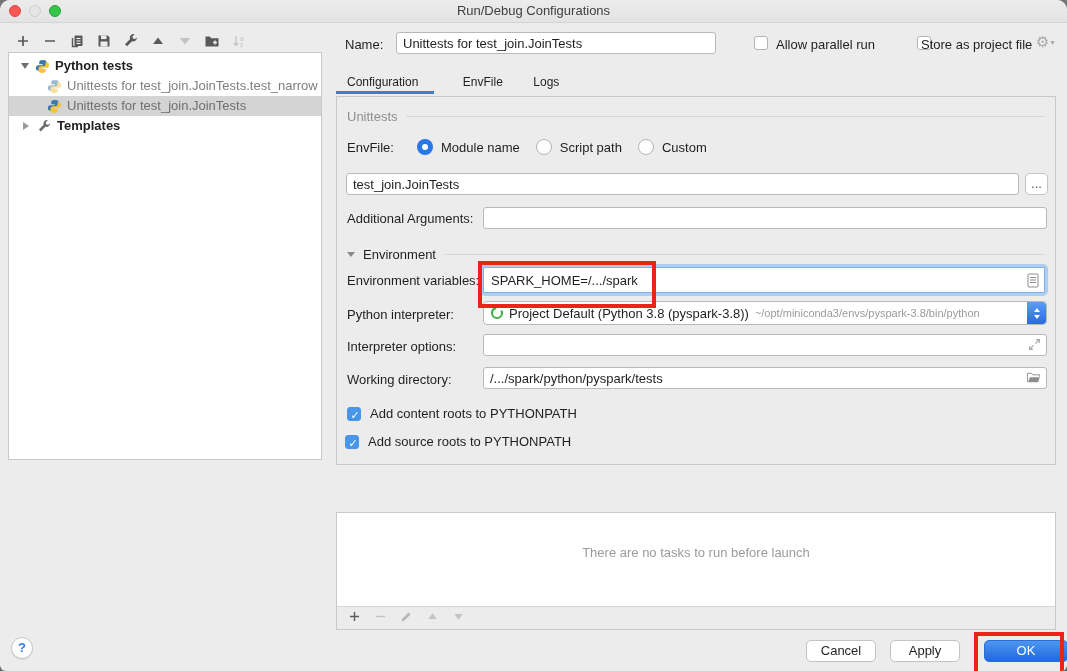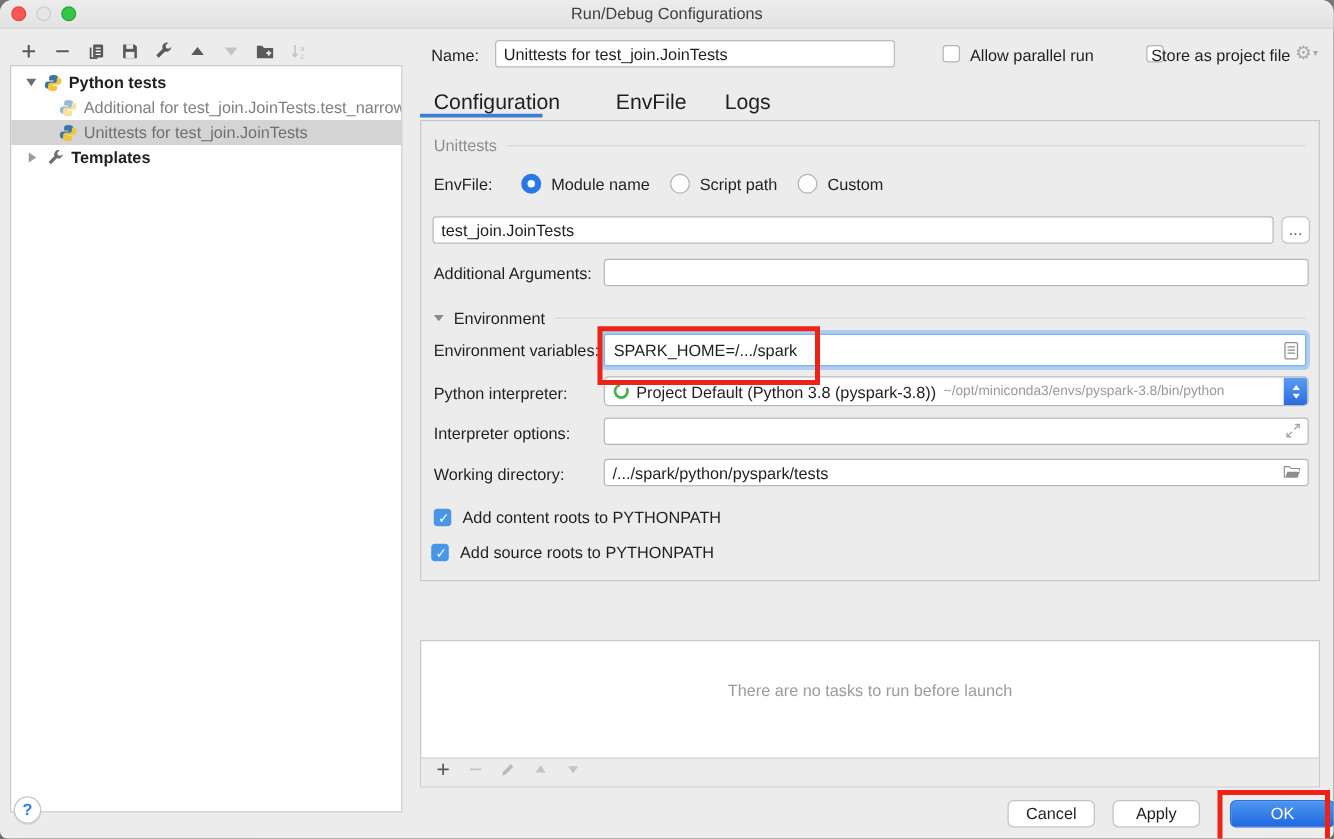--- a/index.html
+++ b/index.html
@@ -8,30 +8,30 @@
   .lbl{font-size:13px;color:#1f1f1f;white-space:nowrap;}
   .dim{color:#8e8e8e;}
   
   #titlebar{position:absolute;left:0;top:0;right:0;height:22px;background:linear-gradient(#ececec,#e3e3e3);border-bottom:1px solid #d4d4d4;}
   #title{position:absolute;left:0;right:0;top:0;height:22px;line-height:22px;text-align:center;font-size:13px;color:#404040;}
   .light{position:absolute;top:5px;width:12px;height:12px;border-radius:50%;box-sizing:border-box;}
   
   #side-toolbar{position:absolute;left:14px;top:31px;display:flex;align-items:center;gap:10px;height:20px;}
   .tbtn{width:17px;height:17px;display:flex;align-items:center;justify-content:center;}
   
-  #tree{position:absolute;left:8px;top:52px;width:314px;height:598px;background:#fff;border:1px solid #c9c9c9;box-sizing:border-box;overflow:hidden;}
+  #tree{position:absolute;left:8px;top:52px;width:314px;height:408px;background:#fff;border:1px solid #c9c9c9;box-sizing:border-box;overflow:hidden;}
   .trow{position:relative;height:20px;line-height:20px;font-size:13px;white-space:nowrap;overflow:hidden;display:flex;align-items:center;}
   .trow .twisty-down{width:0;height:0;border-left:4.5px solid transparent;border-right:4.5px solid transparent;border-top:6px solid #6e6e6e;margin:0 6px 0 12px;}
   .trow .twisty-right{width:0;height:0;border-top:4.5px solid transparent;border-bottom:4.5px solid transparent;border-left:6px solid #9a9a9a;margin:0 8px 0 14px;}
   .ticon{width:15px;height:15px;margin-right:5px;flex:0 0 auto;}
   .sel-row{background:#d4d4d4;}
   
   .field{position:absolute;box-sizing:border-box;height:22px;background:#fff;border:1px solid #b9b9b9;border-radius:3px;font:13px "Liberation Sans","DejaVu Sans",sans-serif;color:#1f1f1f;padding:0 6px;outline:none;}
   
-  .tab{display:inline-block;font-size:17px;color:#1f1f1f;margin-right:40px;}
+  .tab{display:inline-block;font-size:12px;color:#1f1f1f;margin-right:40px;}
   #tab-underline{position:absolute;left:336px;top:91px;width:98px;height:3px;background:#3d7dcb;}
   
   #config-box{position:absolute;left:336px;top:96px;width:720px;height:369px;border:1px solid #c9c9c9;box-sizing:border-box;}
   .sep{display:flex;align-items:center;gap:8px;}
   .sep .line{flex:1;height:1px;background:#d8d8d8;}
   .tri-down{width:0;height:0;border-left:4.5px solid transparent;border-right:4.5px solid transparent;border-top:5.5px solid #8a8a8a;}
   
   .radio{width:16px;height:16px;border-radius:50%;background:#fff;border:1px solid #b4b4b4;box-sizing:border-box;display:inline-block;position:relative;flex:0 0 auto;}
   .radio.sel{background:#2878e8;border:none;}
   .radio.sel::after{content:"";position:absolute;left:5px;top:5px;width:6px;height:6px;border-radius:50%;background:#fff;}
@@ -137,21 +137,21 @@
           <path fill="#3a76a8" d="M7 1C5 1 4 1.8 4 3v2h3.2v.8H3c-1.3 0-2.2 1-2.2 2.7S1.7 11 3 11h1.2V9.2c0-1.1.9-2 2-2h2.6c1.1 0 2-.9 2-2V3c0-1.2-1-2-3.8-2z"></path>
           <path fill="#f3c43d" d="M7 13c2 0 3-.8 3-2V9H6.8v-.8H11c1.3 0 2.2-1 2.2-2.7S12.3 3 11 3H9.8v1.8c0 1.1-.9 2-2 2H5.2c-1.1 0-2 .9-2 2V11c0 1.2 1 2 3.8 2z"></path>
         </svg>
       <span class="lbl" style="font-weight:bold;">Python tests</span>
     </div>
     <div class="trow">
       <svg class="ticon" style="margin-left:38px;opacity:.5;" viewBox="0 0 14 14">
           <path fill="#3a76a8" d="M7 1C5 1 4 1.8 4 3v2h3.2v.8H3c-1.3 0-2.2 1-2.2 2.7S1.7 11 3 11h1.2V9.2c0-1.1.9-2 2-2h2.6c1.1 0 2-.9 2-2V3c0-1.2-1-2-3.8-2z"></path>
           <path fill="#f3c43d" d="M7 13c2 0 3-.8 3-2V9H6.8v-.8H11c1.3 0 2.2-1 2.2-2.7S12.3 3 11 3H9.8v1.8c0 1.1-.9 2-2 2H5.2c-1.1 0-2 .9-2 2V11c0 1.2 1 2 3.8 2z"></path>
         </svg>
-      <span class="lbl" style="color:#7f7f7f;">Additional for test_join.JoinTests.test_narrow</span>
+      <span class="lbl" style="color:#7f7f7f;">Unittests for test_join.JoinTests.test_narrow</span>
     </div>
     <div class="trow sel-row">
       <svg class="ticon" style="margin-left:38px;" viewBox="0 0 14 14">
           <path fill="#3a76a8" d="M7 1C5 1 4 1.8 4 3v2h3.2v.8H3c-1.3 0-2.2 1-2.2 2.7S1.7 11 3 11h1.2V9.2c0-1.1.9-2 2-2h2.6c1.1 0 2-.9 2-2V3c0-1.2-1-2-3.8-2z"></path>
           <path fill="#f3c43d" d="M7 13c2 0 3-.8 3-2V9H6.8v-.8H11c1.3 0 2.2-1 2.2-2.7S12.3 3 11 3H9.8v1.8c0 1.1-.9 2-2 2H5.2c-1.1 0-2 .9-2 2V11c0 1.2 1 2 3.8 2z"></path>
         </svg>
       <span class="lbl" style="color:#6f6f6f;">Unittests for test_join.JoinTests</span>
     </div>
     <div class="trow">
       <span class="twisty-right"></span>

